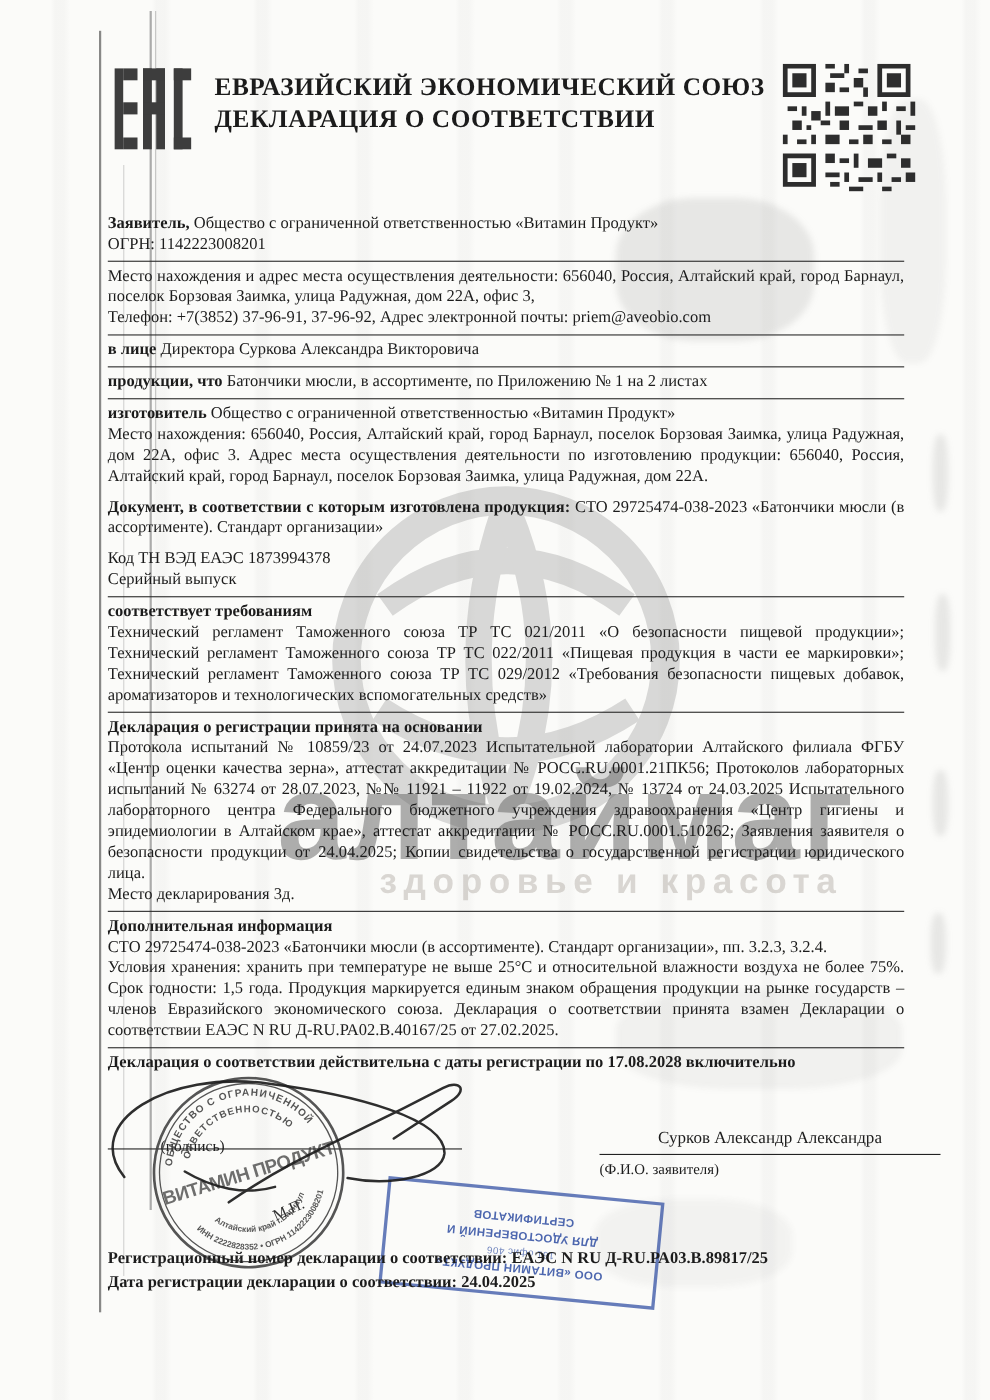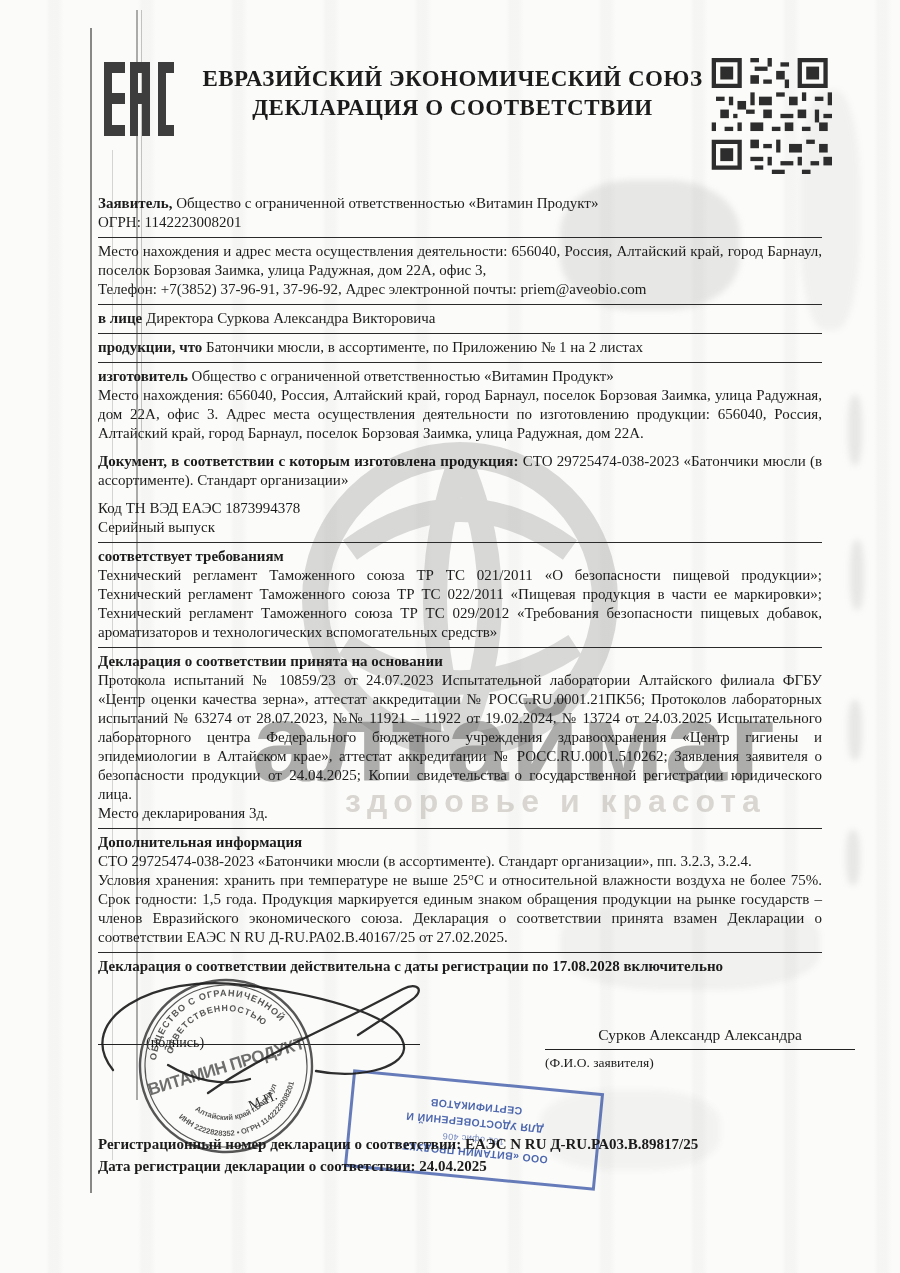--- a/index.html
+++ b/index.html
@@ -11,21 +11,21 @@
   .smudge{position:absolute;background:rgba(110,110,110,.14);filter:blur(3px);border-radius:40%;}
   .vline{position:absolute;background:#4a4a4a;}
   
   .wm-sphere{position:absolute;left:290px;top:430px;opacity:.30;}
   .wm-brand{position:absolute;left:252px;top:678px;font-family:"Liberation Sans","DejaVu Sans",sans-serif;
      font-weight:bold;font-size:112px;letter-spacing:2px;color:rgba(95,95,95,.50);white-space:nowrap;}
   .wm-slogan{position:absolute;left:345px;top:783px;font-family:"Liberation Sans",sans-serif;
      font-weight:bold;font-size:32px;letter-spacing:6px;color:rgba(150,140,130,.33);white-space:nowrap;}
   
   .eac{position:absolute;left:104px;top:62px;}
-  .titles{position:absolute;left:195px;top:64px;width:515px;text-align:center;font-weight:bold;
+  .titles{position:absolute;left:195px;top:64px;width:515px;font-weight:bold;
      font-size:23px;line-height:1.28;letter-spacing:.5px;color:#1b1b1b;}
   .qr{position:absolute;left:711px;top:58px;}
   
   .doc{position:absolute;left:98px;top:190px;width:724px;font-size:15px;line-height:19px;z-index:2;}
   .sec{padding:4px 0 5px 0;}
   .rule{border-top:1.6px solid #2a2a2a;}
   .just{text-align:justify;}
   b.lbl{font-weight:bold;margin-top:47px;}
   .gap-top{margin-top:9px;}
   
@@ -186,21 +186,21 @@
       <div class="gap-top">Код ТН ВЭД ЕАЭС 1873994378</div>
       <div>Серийный выпуск</div>
     </div>
 
     <div class="sec rule just">
       <div><b class="lbl">соответствует требованиям</b></div>
       <div>Технический регламент Таможенного союза ТР ТС 021/2011 «О безопасности пищевой продукции»; Технический регламент Таможенного союза ТР ТС 022/2011 «Пищевая продукция в части ее маркировки»; Технический регламент Таможенного союза ТР ТС 029/2012 «Требования безопасности пищевых добавок, ароматизаторов и технологических вспомогательных средств»</div>
     </div>
 
     <div class="sec rule just">
-      <div><b class="lbl">Декларация о соответствии принята на основании</b></div>
+      <div><b class="lbl">Декларация о регистрации принята на основании</b></div>
       <div>Протокола испытаний № 10859/23 от 24.07.2023 Испытательной лаборатории Алтайского филиала ФГБУ «Центр оценки качества зерна», аттестат аккредитации № РОСС.RU.0001.21ПК56; Протоколов лабораторных испытаний № 63274 от 28.07.2023, №№ 11921 – 11922 от 19.02.2024, № 13724 от 24.03.2025 Испытательного лабораторного центра Федерального бюджетного учреждения здравоохранения «Центр гигиены и эпидемиологии в Алтайском крае», аттестат аккредитации № РОСС.RU.0001.510262; Заявления заявителя о безопасности продукции от 24.04.2025; Копии свидетельства о государственной регистрации юридического лица.</div>
       <div>Место декларирования 3д.</div>
     </div>
 
     <div class="sec rule just">
       <div><b class="lbl">Дополнительная информация</b></div>
       <div>СТО 29725474-038-2023 «Батончики мюсли (в ассортименте). Стандарт организации», пп. 3.2.3, 3.2.4.</div>
       <div>Условия хранения: хранить при температуре не выше 25°С и относительной влажности воздуха не более 75%. Срок годности: 1,5 года. Продукция маркируется единым знаком обращения продукции на рынке государств – членов Евразийского экономического союза. Декларация о соответствии принята взамен Декларации о соответствии ЕАЭС N RU Д-RU.РА02.В.40167/25 от 27.02.2025.</div>
     </div>
 

